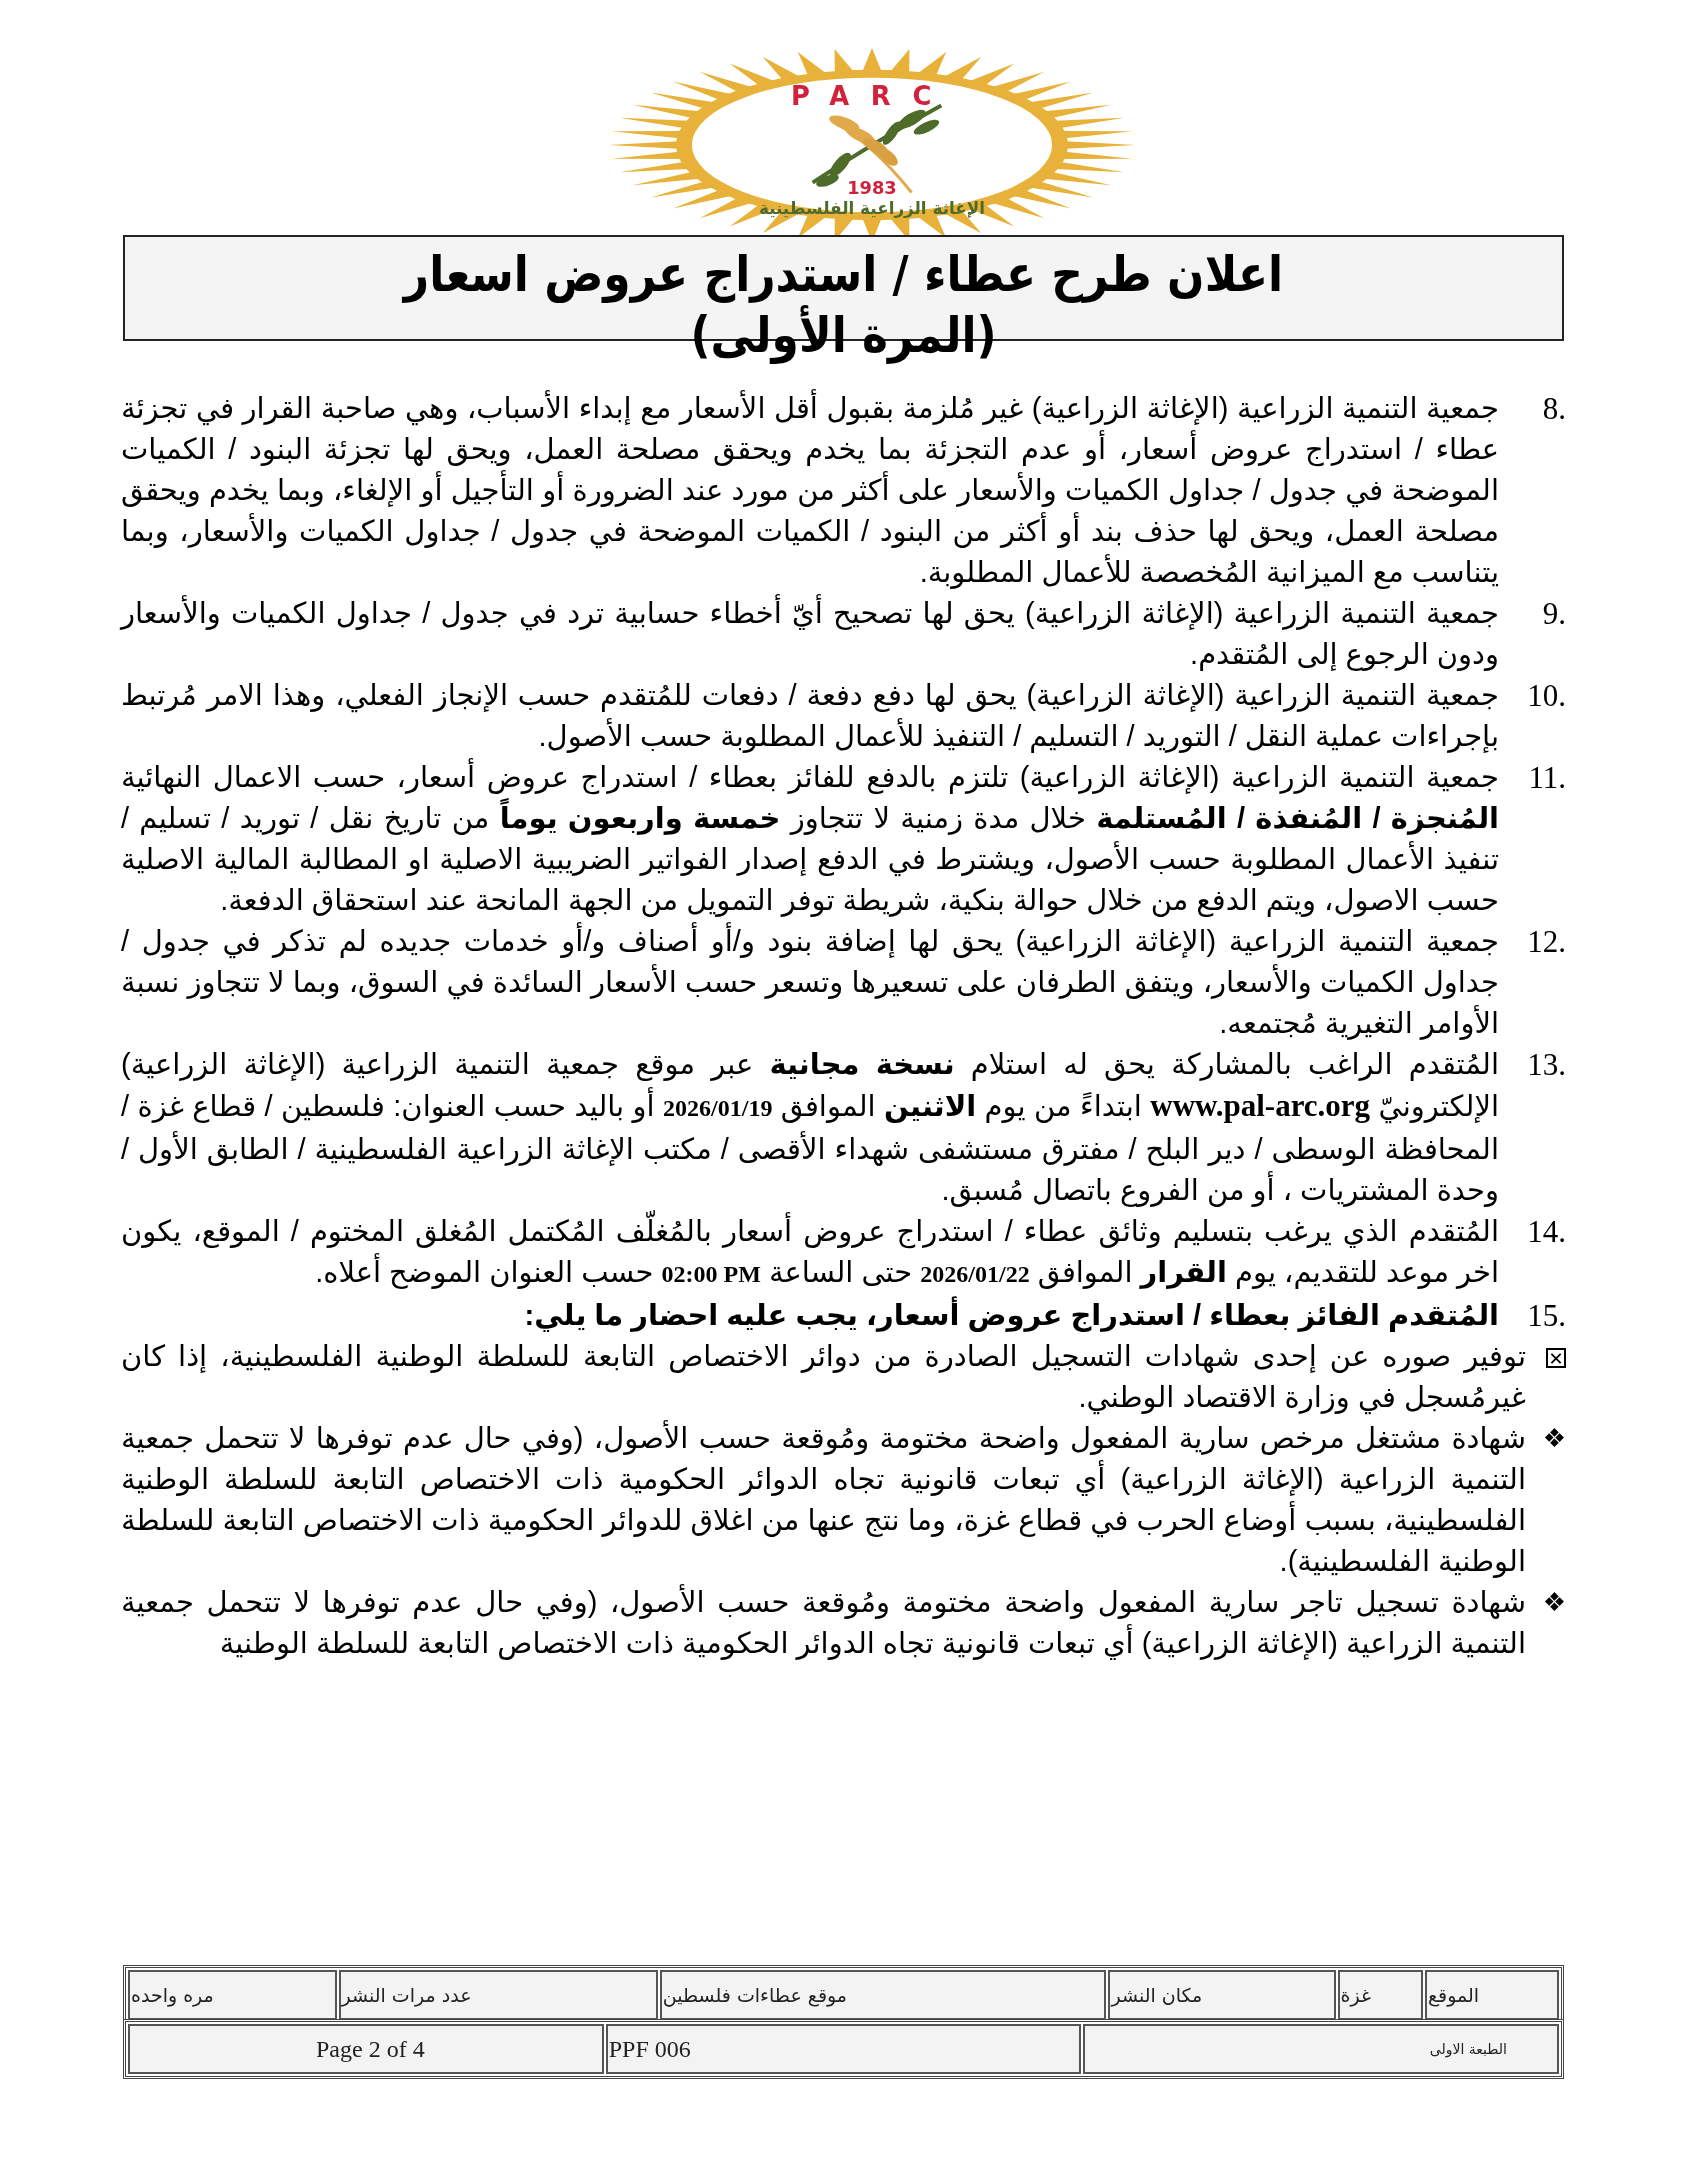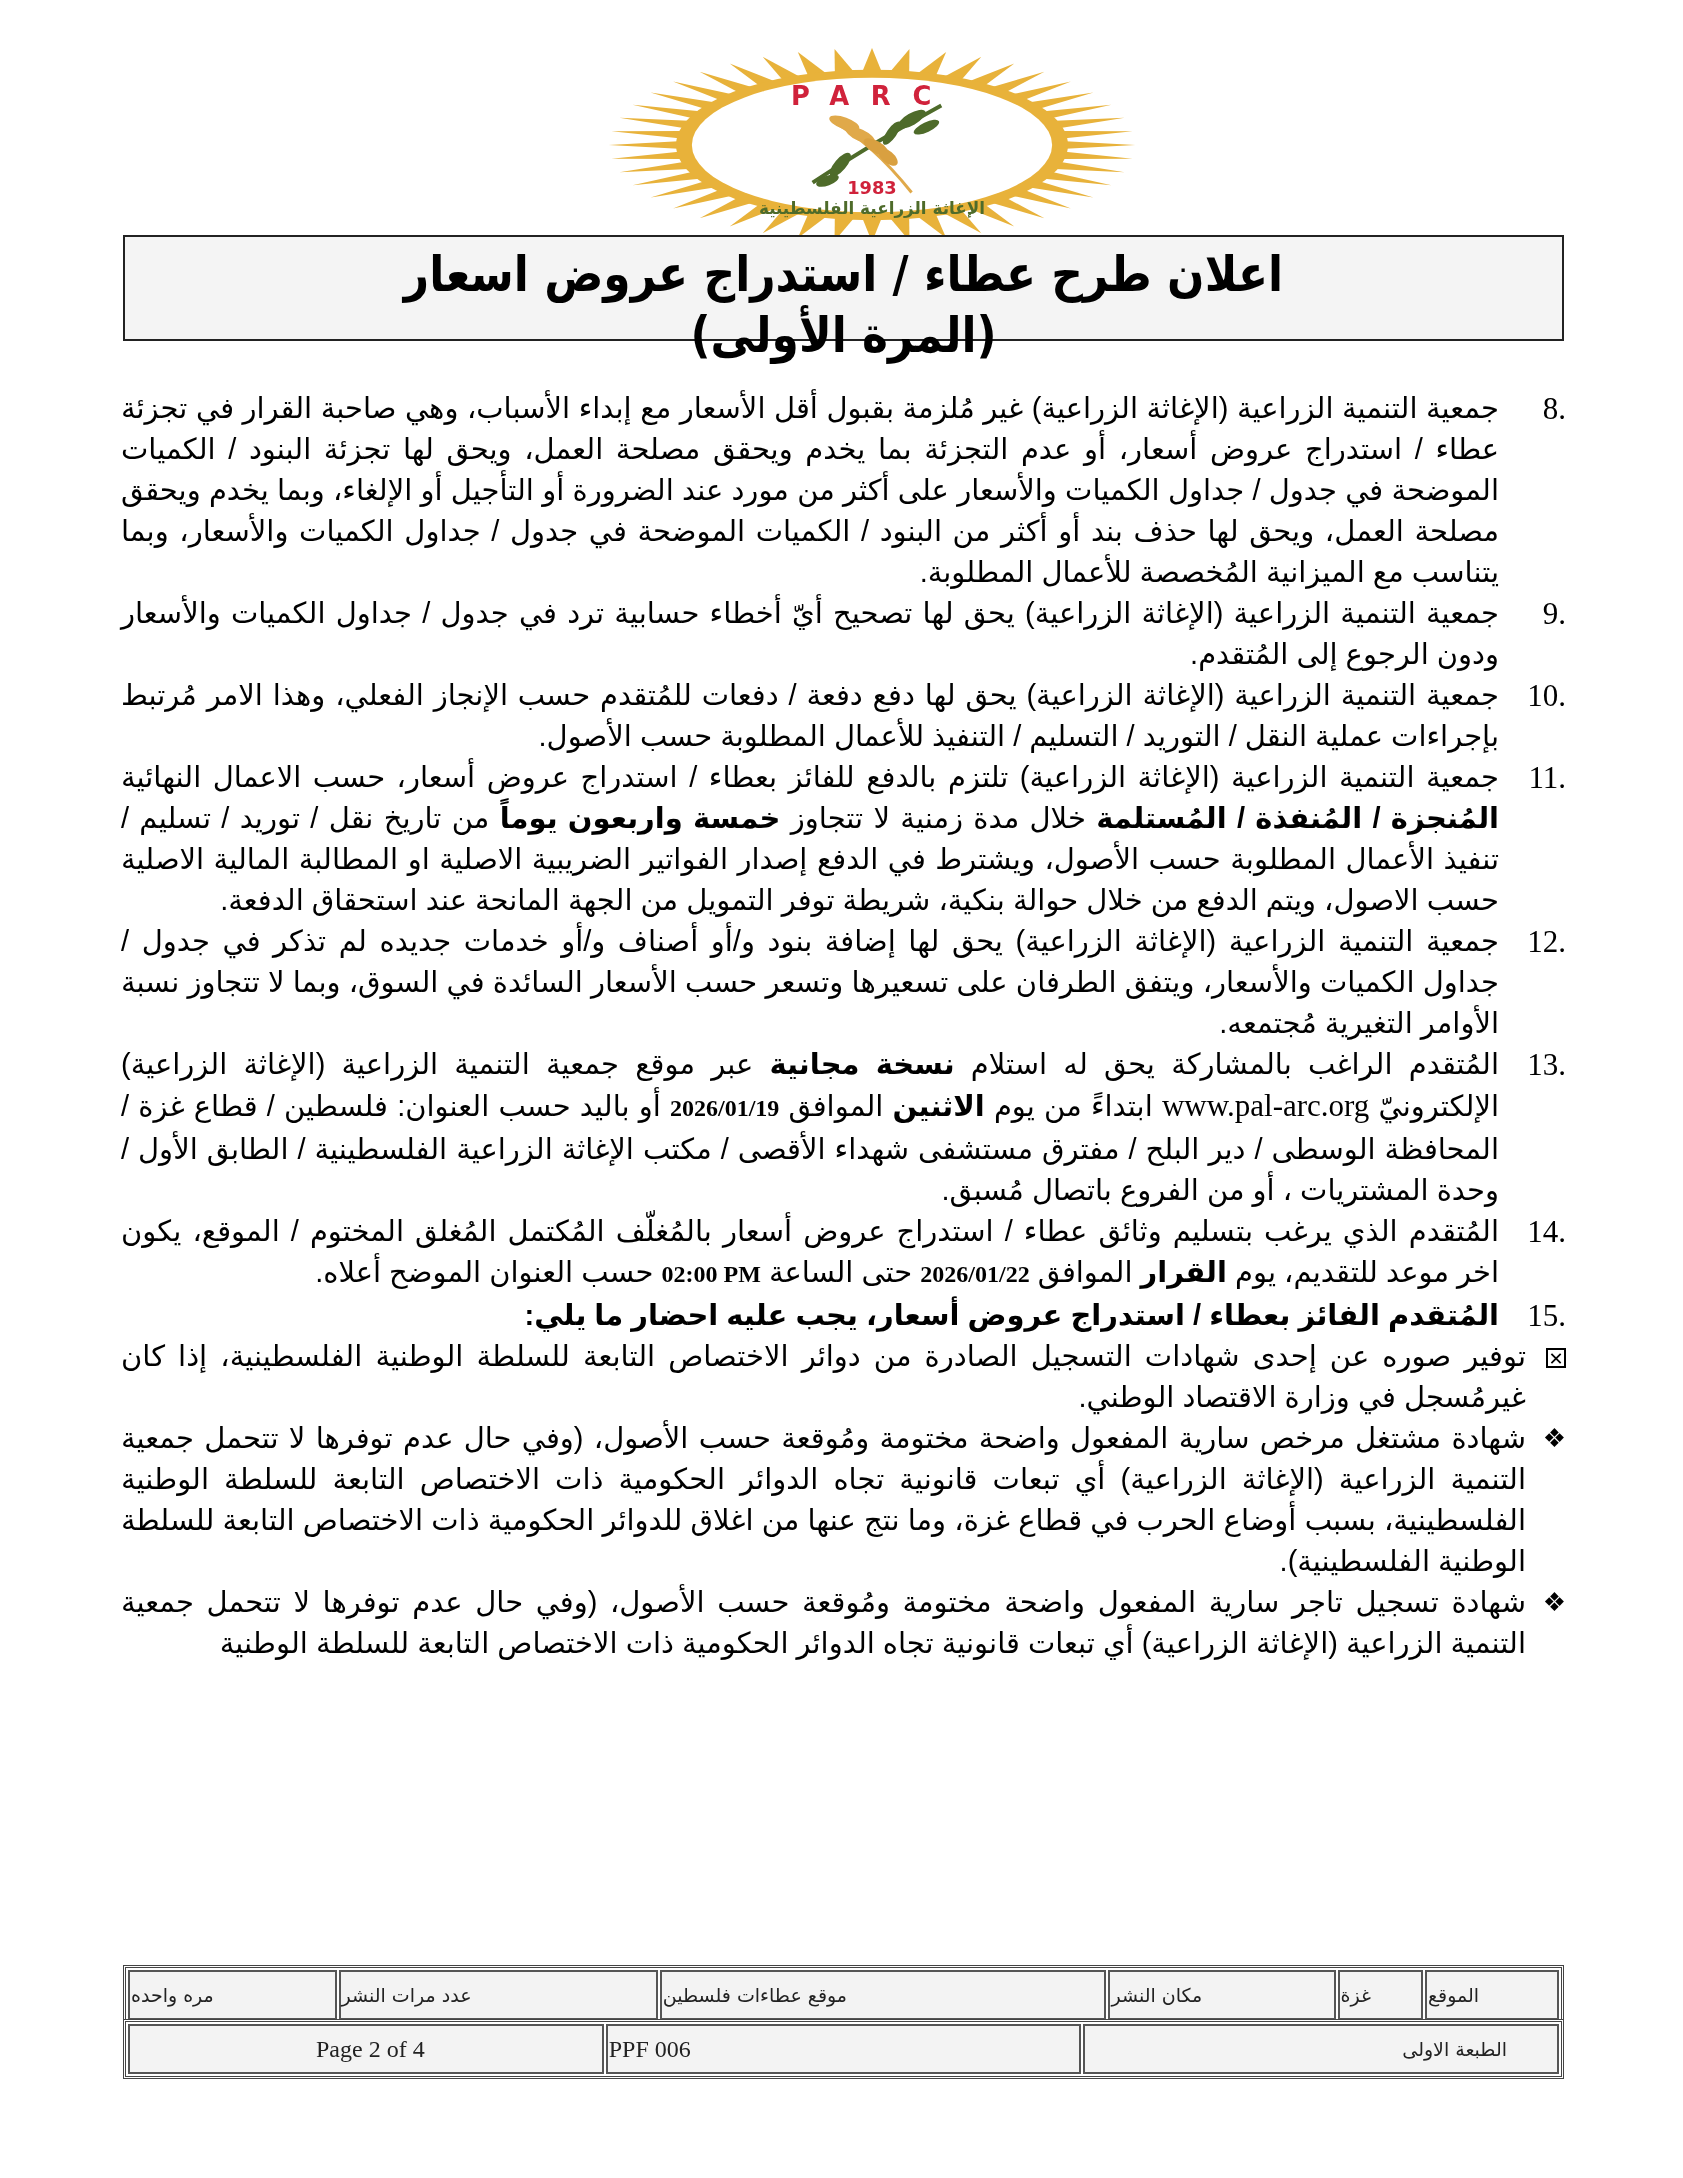--- a/index.html
+++ b/index.html
@@ -12,21 +12,21 @@
   .title-line { font-family: "DejaVu Sans", sans-serif; font-weight: bold; font-size: 44px;
                 line-height: 61px; margin: 0; letter-spacing: 0; transform: scaleY(1.12); }
   .title-line.first { margin-top: 6px; }
   .content { position: absolute; left: 121px; top: 388px; width: 1445px;
              direction: rtl; font-size: 29px; line-height: 41px; }
   .item-text { flex: 1; text-align: justify; text-align-last: right; margin-right: 0; }
   .item-num-col { flex: 0 0 67px; text-align: right; direction: ltr; font-family: "Liberation Serif", serif; font-size: 31px; }
   .row { display: flex; flex-direction: row; align-items: flex-start; }
   .b { font-weight: bold; }
   .big { font-family: "Liberation Serif", serif; font-weight: bold; font-size: 24px; }
-  .serif { font-family: "Liberation Serif", serif; font-size: 31px; }
+  .serif { font-family: "Liberation Serif", serif; font-size: 31px; font-weight: bold; }
   .bullet { flex: 0 0 40px; text-align: right; font-size: 26px; }
   .checkbox { display: inline-block; width: 20px; height: 20px; border: 2px solid #000;
               font-size: 18px; line-height: 18px; text-align: center; font-weight: bold;
               margin-top: 10px; box-sizing: border-box; }
   .footer { position: absolute; left: 123px; width: 1441px; border-collapse: separate;
             border-spacing: 2px; border: 3px double #444; background: #fff; }
   .footer td { border: 2px solid #555; background: #f3f3f3; height: 44px; text-align: left;
                font-family: "DejaVu Sans", sans-serif; font-size: 19px; color: #222; }
   .footer1 { top: 1965px; }
   .footer2 { top: 2019px; }
@@ -178,19 +178,19 @@
     <td>موقع عطاءات فلسطين</td>
     <td>عدد مرات النشر</td>
     <td>مره واحده</td>
   </tr>
 </tbody>
   </table>
 
 <table class="footer footer2" dir="rtl">
   <tbody>
       <tr>
-    <td style="width:33.3%; font-family:'DejaVu Sans',sans-serif; font-size:19px; text-align:right; padding-right:50px;">الطبعة الاولى</td>
+    <td style="width:33.3%; font-family:'DejaVu Sans',sans-serif; font-size:14px; text-align:right; padding-right:50px;">الطبعة الاولى</td>
     <td style="width:33.3%;">PPF 006</td>
     <td style="width:33.3%; text-align:center; padding-left:10px;" dir="ltr">Page 2 of 4</td>
   </tr>
 </tbody>
   </table>
 
 
 </body></html>

